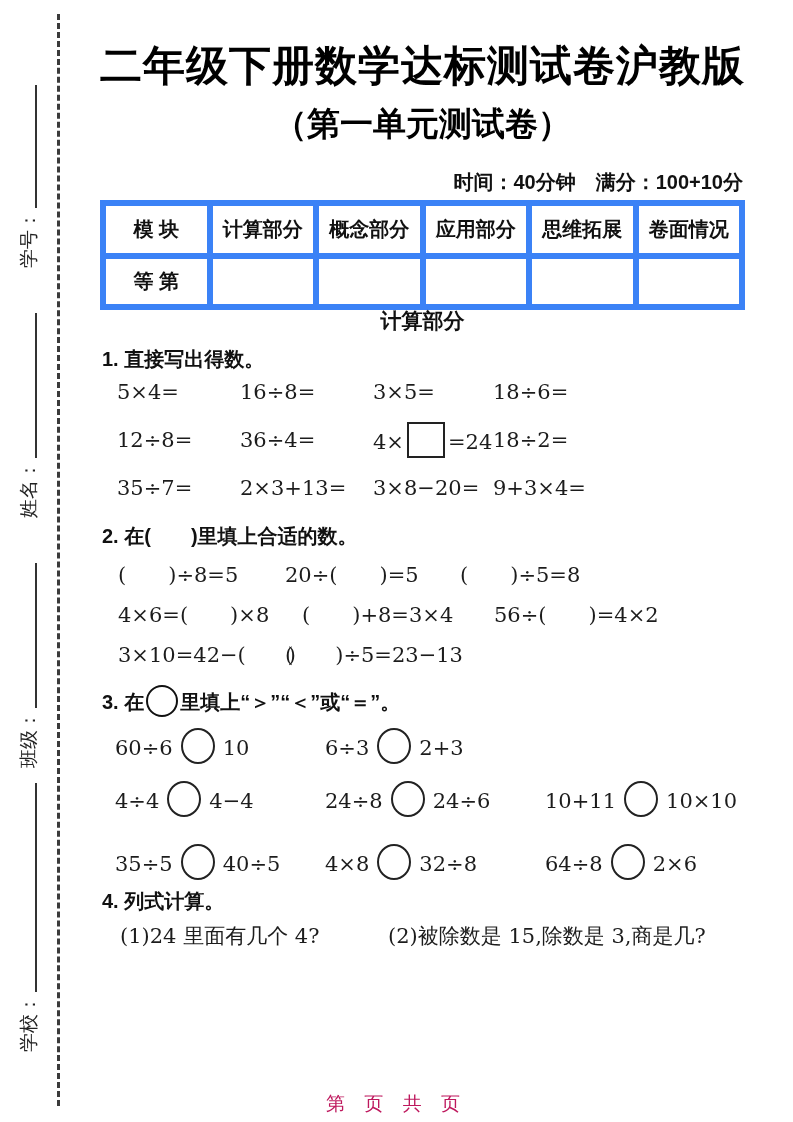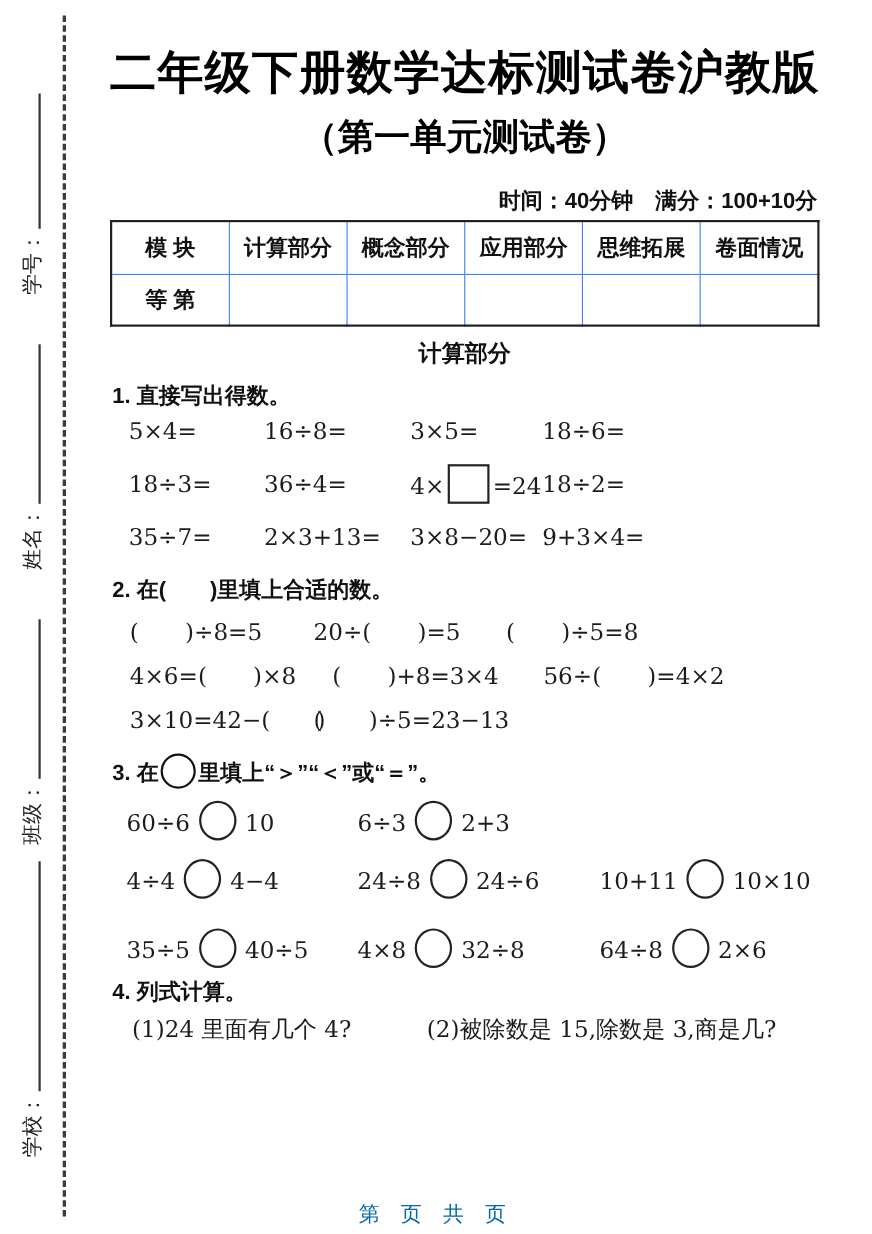--- a/index.html
+++ b/index.html
@@ -19,21 +19,21 @@
   
   .content{position:absolute;left:100px;top:0;width:645px;height:1122px;}
   .title{position:absolute;top:38px;left:0;width:100%;text-align:center;
          font-size:42px;font-weight:bold;color:#000;white-space:nowrap;letter-spacing:1px;}
   .subtitle{position:absolute;top:102px;left:0;width:100%;text-align:center;
             font-size:33px;font-weight:bold;color:#000;white-space:nowrap;}
   .info{position:absolute;top:169px;right:2px;font-size:20px;font-weight:600;color:#111;}
 
   table.score{position:absolute;top:200px;left:0;width:645px;border-collapse:collapse;
               border:2px solid #222;table-layout:fixed;}
-  table.score th,table.score td{border:1px solid #3b82f6;text-align:center;vertical-align:middle;
+  table.score th,table.score td{border:6px solid #3b82f6;text-align:center;vertical-align:middle;
               font-size:20px;color:#111;}
   table.score th{height:45px;font-weight:bold;}
   table.score td{height:43px;font-weight:bold;}
 
   .section-title{position:absolute;top:307px;left:0;width:100%;text-align:center;
                  font-size:21px;font-weight:bold;color:#111;}
   .q-heading{position:absolute;left:2px;font-size:20px;font-weight:bold;color:#111;white-space:nowrap;}
   #q1h{top:346px;} #q2h{top:523px;} #q3h{top:685px;} #q4h{top:888px;}
 
   .qrow{position:absolute;left:0;width:645px;display:grid;align-items:center;
@@ -48,21 +48,21 @@
   #q4r1{top:922px;}
 
   .ans-box{display:inline-block;width:34px;height:32px;border:2px solid #222;
            vertical-align:-9px;margin:0 3px;background:#fff;}
   .cmp-circle{display:inline-block;width:30px;height:32px;border:2px solid #222;border-radius:50%;
               vertical-align:-9px;margin:0 8px;background:#fff;}
   .h-circle{display:inline-block;width:28px;height:28px;border:2px solid #111;border-radius:50%;
             vertical-align:-8px;margin:0 2px;background:#fff;}
 
   .footer{position:absolute;top:1091px;left:0;width:793px;text-align:center;
-          font-size:19px;letter-spacing:7px;color:#0369a1;}
+          font-size:19px;letter-spacing:7px;color:#be185d;}
 </style>
 </head>
 <body>
 
 <div class="page">
 
   <div class="seal-line"></div>
 
   <div class="seal-field f-xuehao">
     <span>学号：</span>
@@ -111,21 +111,21 @@
     <div class="section-title">计算部分</div>
 
     <div class="q-heading" id="q1h">1. 直接写出得数。</div>
     <div class="qrow q1cols" id="q1r1">
       <span>5×4=</span>
       <span>16÷8=</span>
       <span>3×5=</span>
       <span>18÷6=</span>
     </div>
     <div class="qrow q1cols" id="q1r2">
-      <span>18÷3=</span>
+      <span>12÷8=</span>
       <span>36÷4=</span>
       <span><span>4×</span><span class="ans-box"></span><span>=24</span></span>
       <span>18÷2=</span>
     </div>
     <div class="qrow q1cols" id="q1r3">
       <span>35÷7=</span>
       <span>2×3+13=</span>
       <span>3×8−20=</span>
       <span>9+3×4=</span>
     </div>

